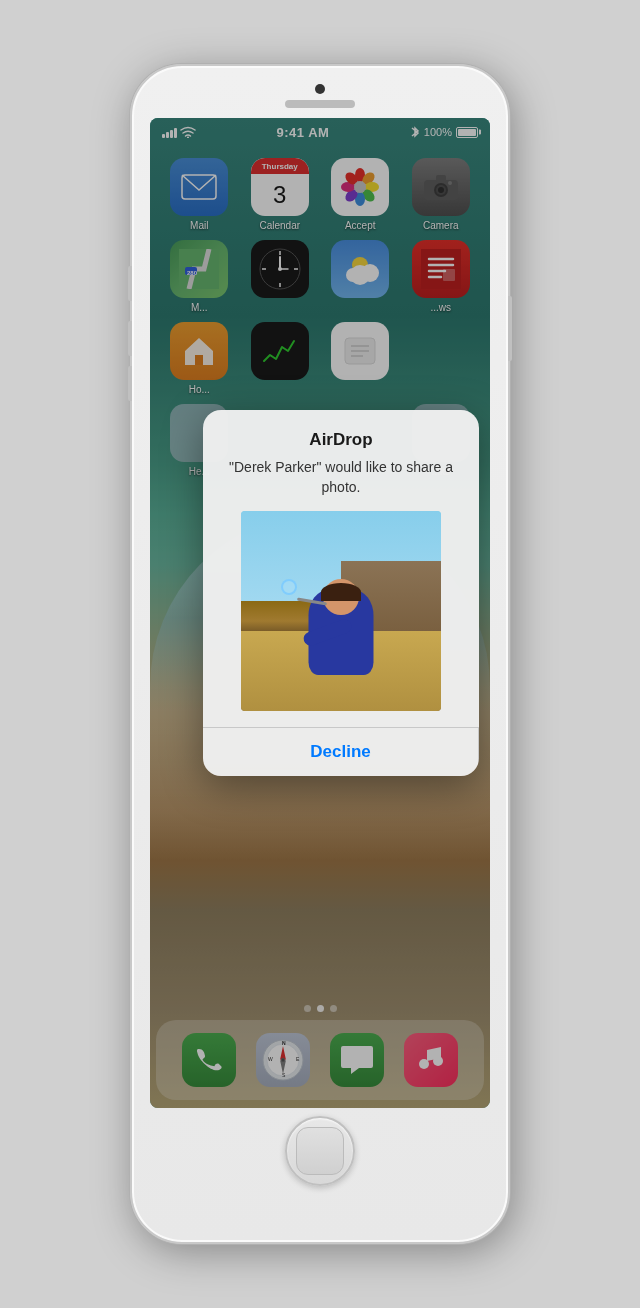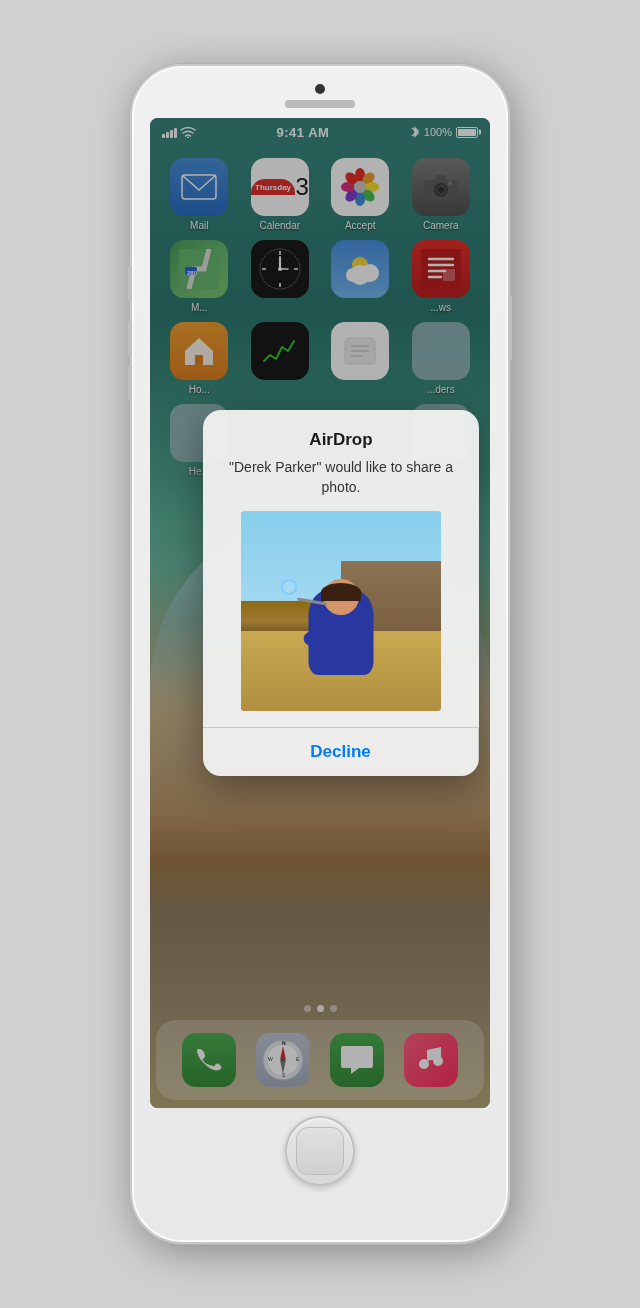--- a/index.html
+++ b/index.html
@@ -465,21 +465,21 @@
         <div class="app-icon app-mail">
           <svg width="36" height="26" viewBox="0 0 36 26">
             <rect x="1" y="1" width="34" height="24" rx="3" fill="none" stroke="white" stroke-width="1.5"></rect>
             <polyline points="1,1 18,16 35,1" fill="none" stroke="white" stroke-width="1.5"></polyline>
           </svg>
         </div>
         <span class="app-label">Mail</span>
       </div>
 
       <div class="app-item">
-        <div class="app-icon app-calendar" style="flex-direction:row;justify-content:flex-start;">
+        <div class="app-icon app-calendar" style="flex-direction:column;justify-content:flex-start;">
           <div style="background:#e03030;width:100%;height:16px;border-radius:14px 14px 0 0;display:flex;align-items:center;justify-content:center;">
             <span style="color:white;font-size:8px;font-weight:600;">Thursday</span>
           </div>
           <div style="flex:1;display:flex;align-items:center;justify-content:center;">
             <span style="font-size:24px;font-weight:300;color:#1a1a1a;">3</span>
           </div>
         </div>
         <span class="app-label">Calendar</span>
       </div>
 
@@ -599,29 +599,20 @@
           <svg width="38" height="38" viewBox="0 0 38 38">
             <rect x="4" y="6" width="30" height="26" rx="4" fill="#f0f0f0" stroke="#ddd" stroke-width="1"></rect>
             <line x1="10" y1="14" x2="28" y2="14" stroke="#ccc" stroke-width="1.5"></line>
             <line x1="10" y1="19" x2="28" y2="19" stroke="#ccc" stroke-width="1.5"></line>
             <line x1="10" y1="24" x2="22" y2="24" stroke="#ccc" stroke-width="1.5"></line>
           </svg>
         </div>
         <span class="app-label"></span>
       </div>
 
-      <div class="app-item">
-        <div class="app-icon" style="background:rgba(180,200,210,0.7);display:grid;grid-template-columns:1fr 1fr;grid-template-rows:1fr 1fr;gap:3px;padding:8px;">
-          <div style="background:rgba(255,255,255,0.4);border-radius:4px;"></div>
-          <div style="background:rgba(255,255,255,0.4);border-radius:4px;"></div>
-          <div style="background:rgba(255,255,255,0.4);border-radius:4px;"></div>
-          <div style="background:rgba(255,255,255,0.4);border-radius:4px;"></div>
-        </div>
-        <span class="app-label">...ders</span>
-      </div>
     </div>
 
     <div style="position:absolute;top:282px;left:8px;right:8px;display:grid;grid-template-columns:repeat(4,1fr);gap:6px;padding:4px;">
 
       <div class="app-item">
         <div class="app-icon" style="background:rgba(180,200,210,0.7);display:grid;grid-template-columns:1fr 1fr;grid-template-rows:1fr 1fr;gap:3px;padding:8px;">
           <div style="background:rgba(255,100,50,0.6);border-radius:4px;"></div>
           <div style="background:rgba(255,255,255,0.4);border-radius:4px;"></div>
           <div style="background:rgba(255,255,255,0.4);border-radius:4px;"></div>
           <div style="background:rgba(255,255,255,0.4);border-radius:4px;"></div>

